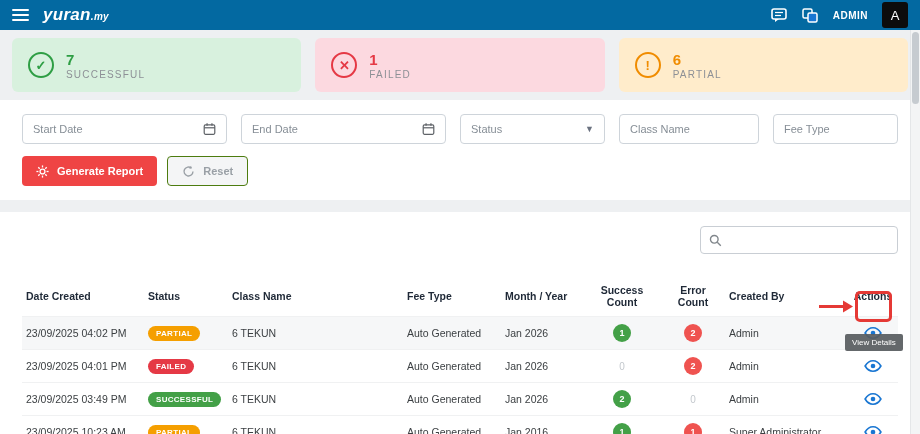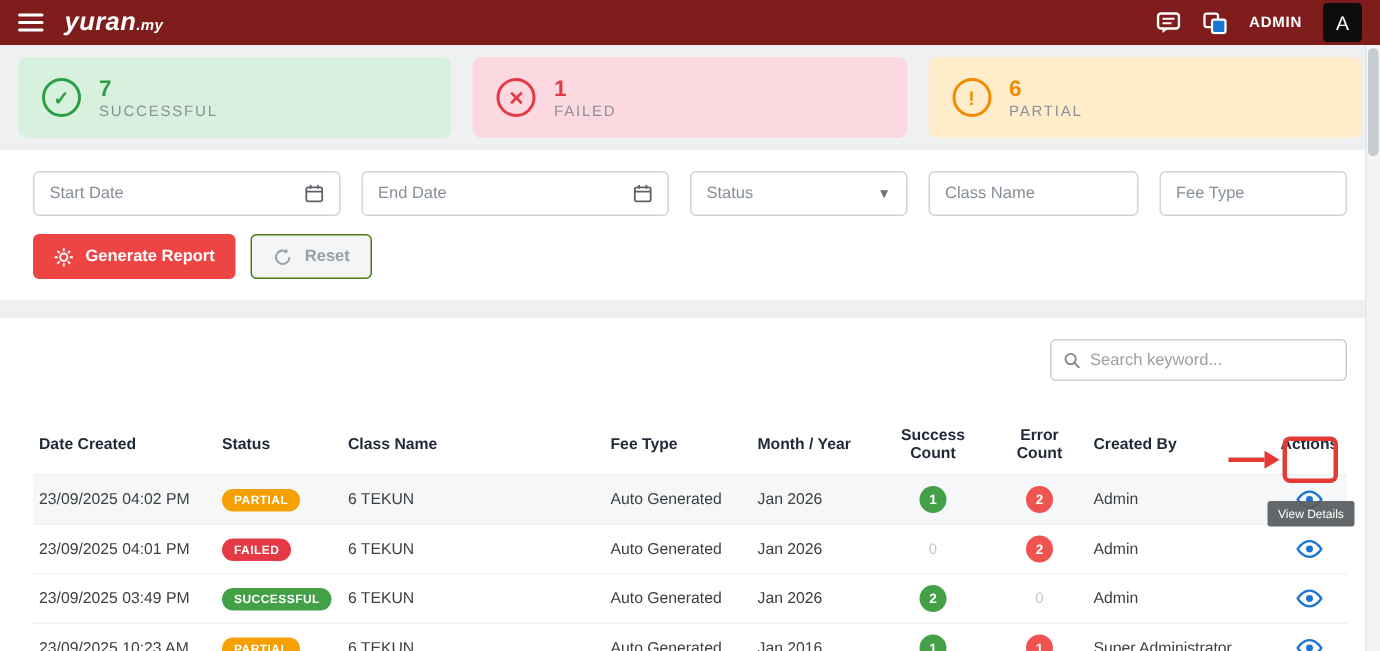--- a/index.html
+++ b/index.html
@@ -7,21 +7,21 @@
   body {
     font-family:"Liberation Sans", sans-serif;
     background:#eef0f2;
     position:relative;
     overflow:hidden;
     color:#212121;
   }
 
   
   .topbar {
-    height:30px; background:#7f1d1d; display:flex; align-items:center;
+    height:30px; background:#0369a1; display:flex; align-items:center;
     padding:0 12px; gap:14px; color:#fff;
   }
   .hamburger { width:17px; display:flex; flex-direction:column; gap:3px; cursor:pointer; }
   .hamburger span { display:block; height:2px; background:#fff; border-radius:1px; }
   .logo { font-style:italic; font-weight:bold; font-size:17px; letter-spacing:.3px; cursor:pointer; }
   .logo .tld { font-size:10px; font-weight:bold; }
   .topbar-right { margin-left:auto; display:flex; align-items:center; gap:14px; }
   .top-icon { width:17px; height:16px; display:flex; align-items:center; justify-content:center; cursor:pointer; }
   .admin-label { font-size:10px; font-weight:bold; letter-spacing:.5px; cursor:pointer; }
   .avatar {
@@ -223,21 +223,20 @@
   </div>
 </section>
 
 <section class="table-panel">
   <div class="search-wrap">
     <div class="search-box">
       <svg width="13" height="13" viewBox="0 0 16 16">
         <circle cx="6.5" cy="6.5" r="4.7" fill="none" stroke="#80868b" stroke-width="1.7"></circle>
         <line x1="10.2" y1="10.2" x2="14.5" y2="14.5" stroke="#80868b" stroke-width="1.7"></line>
       </svg>
-      <input type="text" placeholder="Search keyword..." style="">
     </div>
   </div>
   <table>
     <thead>
       <tr>
           <th>Date Created</th>
           <th>Status</th>
           <th>Class Name</th>
           <th>Fee Type</th>
           <th>Month / Year</th>

